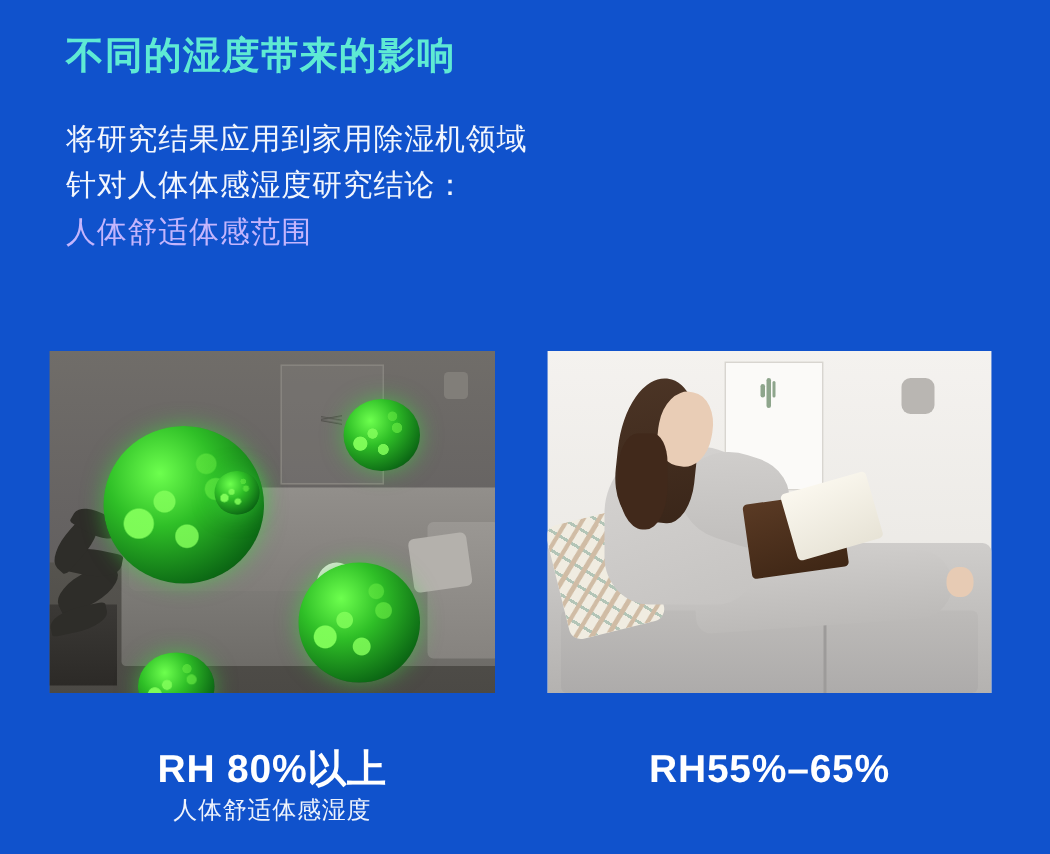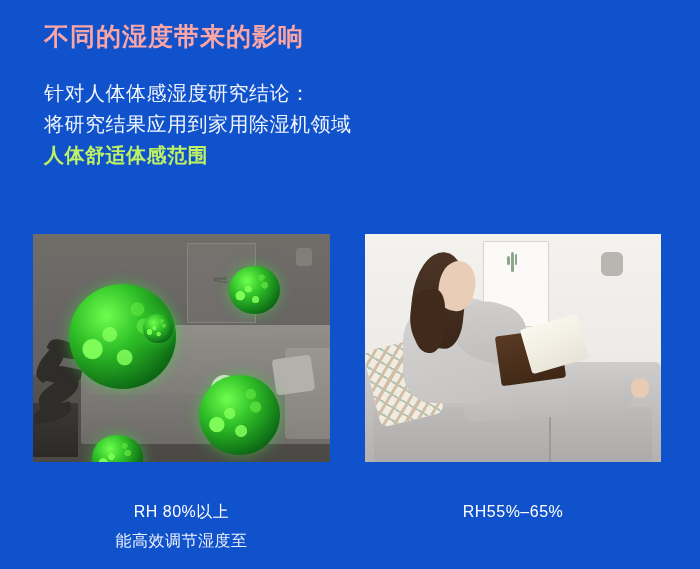--- a/index.html
+++ b/index.html
@@ -19,43 +19,43 @@
   }
 
   
   .page-title {
     position: absolute;
     left: 44px;
     top: 20px;
     font-size: 25px;
     font-weight: bold;
     letter-spacing: 1px;
-    color: #fca5a5;
+    color: #5eead4;
     white-space: nowrap;
   }
 
   
   .intro-block {
     position: absolute;
     left: 44px;
     top: 78px;
     width: 440px;
   }
 
   .intro-line {
     font-size: 20px;
     line-height: 31px;
     color: #f2f6fd;
     letter-spacing: 0.5px;
     white-space: nowrap;
   }
 
   .intro-line.bold-line {
-    font-weight: bold;
-    color: #bef264;
+    font-weight: normal;
+    color: #c4b5fd;
   }
 
   .intro-line .accent {
     font-weight: bold;
     color: #ffffff;
   }
 
   
   .panels {
     position: absolute;
@@ -274,44 +274,44 @@
   }
   .caption-col {
     position: absolute;
     top: 0;
     text-align: center;
   }
   .caption-col.left  { left: 33px;  width: 297px; }
   .caption-col.right { left: 365px; width: 296px; }
 
   .caption-title {
-    font-size: 16px;
-    font-weight: normal;
+    font-size: 26px;
+    font-weight: bold;
     color: #ffffff;
     letter-spacing: 0.5px;
     line-height: 28px;
     white-space: nowrap;
   }
   .caption-sub {
     margin-top: 4px;
     font-size: 16px;
     color: #eef3fc;
     letter-spacing: 0.5px;
     line-height: 22px;
     white-space: nowrap;
   }
 </style>
 </head>
 <body>
 
 <div class="page-title">不同的湿度带来的影响</div>
 
 <div class="intro-block">
+  <div class="intro-line">将研究结果应用到家用除湿机领域</div>
   <div class="intro-line">针对人体体感湿度研究结论：</div>
-  <div class="intro-line">将研究结果应用到家用除湿机领域</div>
   <div class="intro-line bold-line">人体舒适体感范围</div>
 </div>
 
 <div class="panels">
 
   <div class="panel panel-left">
     <div class="room-dim">
       <div class="dim-wall"></div>
       <div class="dim-floor"></div>
       <div class="dim-frame"></div>
@@ -355,18 +355,18 @@
       <div class="br-book-dark"></div>
       <div class="br-book-page"></div>
       <div class="br-foot"></div>
     </div>
   </div>
 </div>
 
 <div class="captions">
   <div class="caption-col left">
     <div class="caption-title">RH 80%以上</div>
-    <div class="caption-sub">能高效调节湿度至</div>
+    <div class="caption-sub">人体舒适体感湿度</div>
   </div>
   <div class="caption-col right">
     <div class="caption-title">RH55%–65%</div>
   </div>
 </div>
 
 </body></html>

